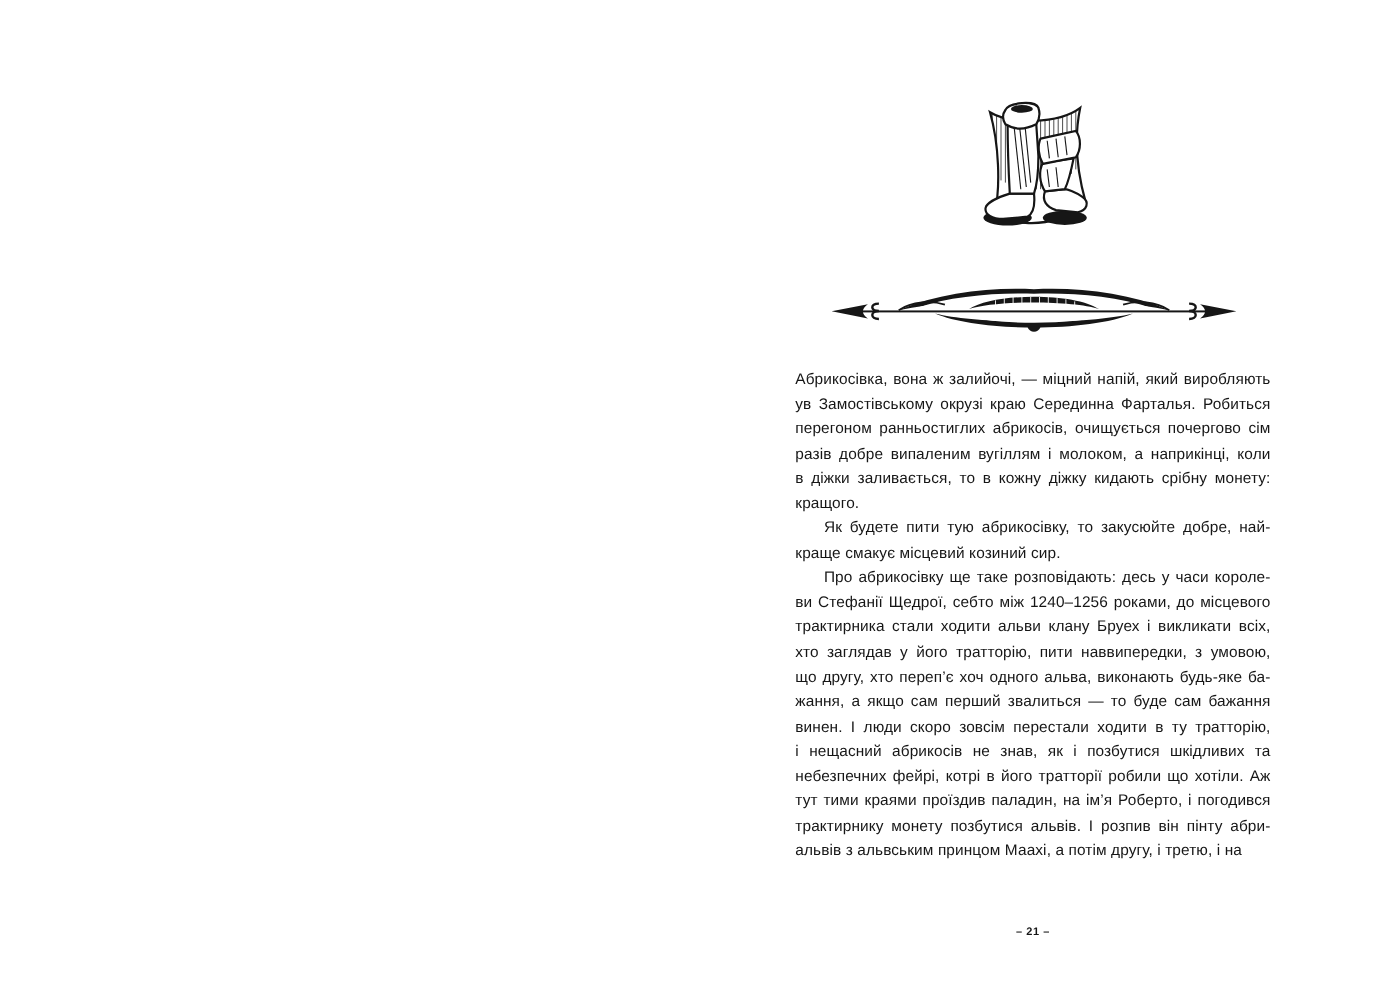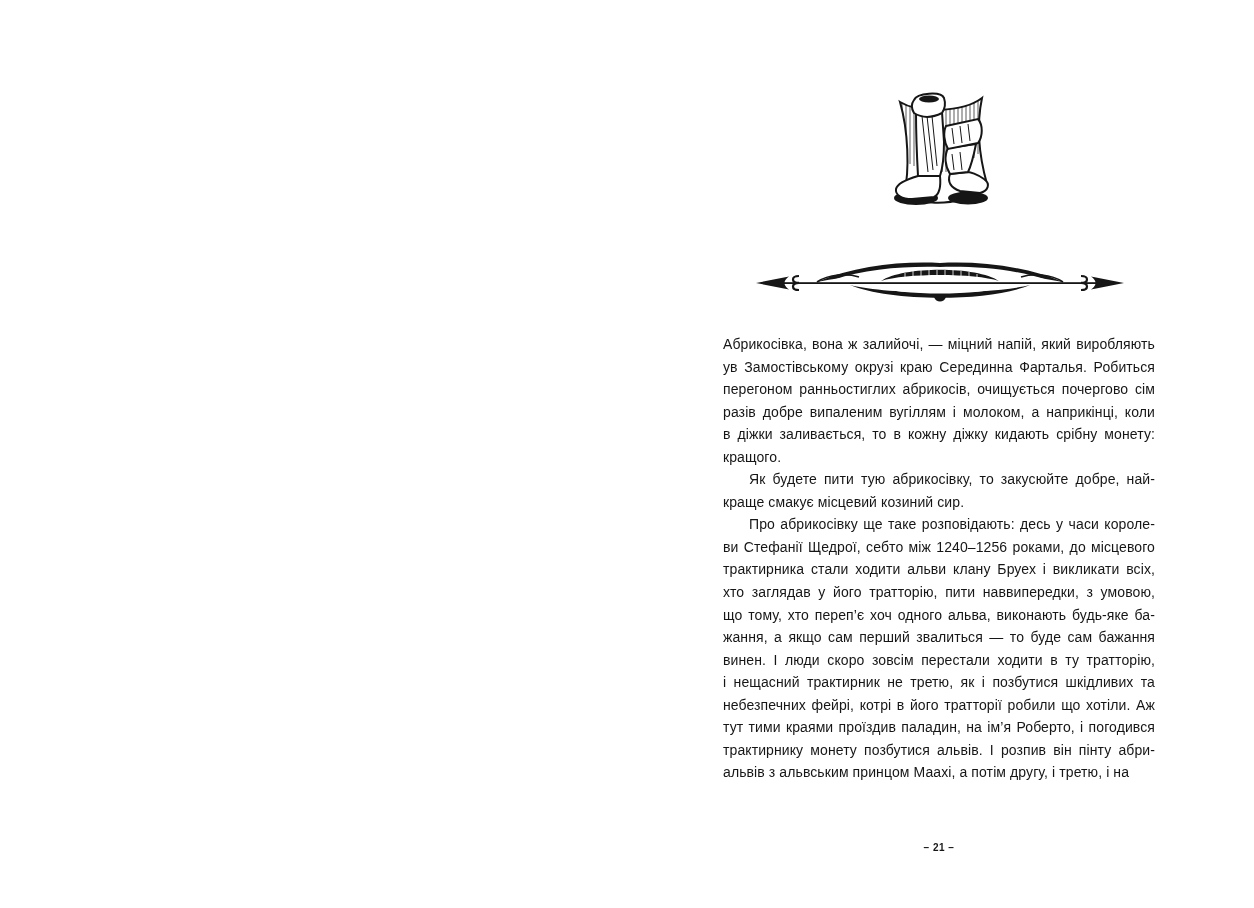--- a/index.html
+++ b/index.html
@@ -153,24 +153,24 @@
       <div class="line">перегоном ранньостиглих абрикосів, очищується почергово сім</div>
       <div class="line">разів добре випаленим вугіллям і молоком, а наприкінці, коли</div>
       <div class="line">в діжки заливається, то в кожну діжку кидають срібну монету:</div>
       <div class="line end">кращого.</div>
       <div class="line indent">Як будете пити тую абрикосівку, то закусюйте добре, най-</div>
       <div class="line end">краще смакує місцевий козиний сир.</div>
       <div class="line indent">Про абрикосівку ще таке розповідають: десь у часи короле-</div>
       <div class="line">ви Стефанії Щедрої, себто між 1240–1256 роками, до місцевого</div>
       <div class="line">трактирника стали ходити альви клану Бруех і викликати всіх,</div>
       <div class="line">хто заглядав у його тратторію, пити наввипередки, з умовою,</div>
-      <div class="line">що тому, хто переп’є хоч одного альва, виконають будь-яке ба-</div>
+      <div class="line">що другу, хто переп’є хоч одного альва, виконають будь-яке ба-</div>
       <div class="line">жання, а якщо сам перший звалиться — то буде сам бажання</div>
       <div class="line">винен. І люди скоро зовсім перестали ходити в ту тратторію,</div>
-      <div class="line">і нещасний трактирник не третю, як і позбутися шкідливих та</div>
+      <div class="line">і нещасний абрикосів не знав, як і позбутися шкідливих та</div>
       <div class="line">небезпечних фейрі, котрі в його тратторії робили що хотіли. Аж</div>
       <div class="line">тут тими краями проїздив паладин, на ім’я Роберто, і погодився</div>
       <div class="line">трактирнику монету позбутися альвів. І розпив він пінту абри-</div>
       <div class="line end">альвів з альвським принцом Маахі, а потім другу, і третю, і на</div>
     </div>
 
   <div class="page-number">– 21 –</div>
 </div>
 
 </body></html>

